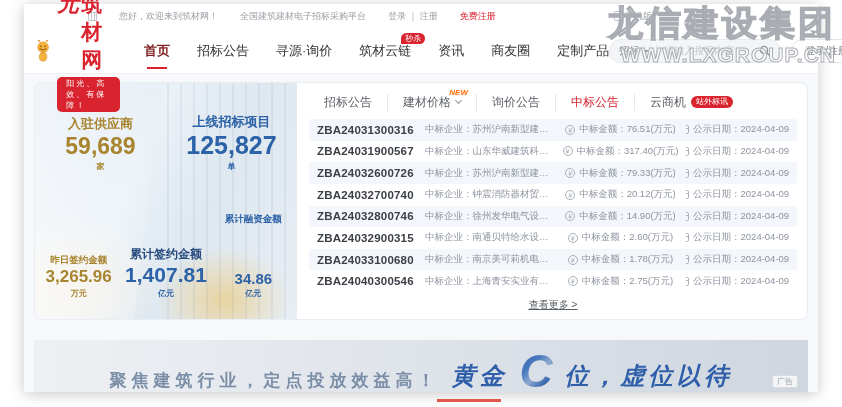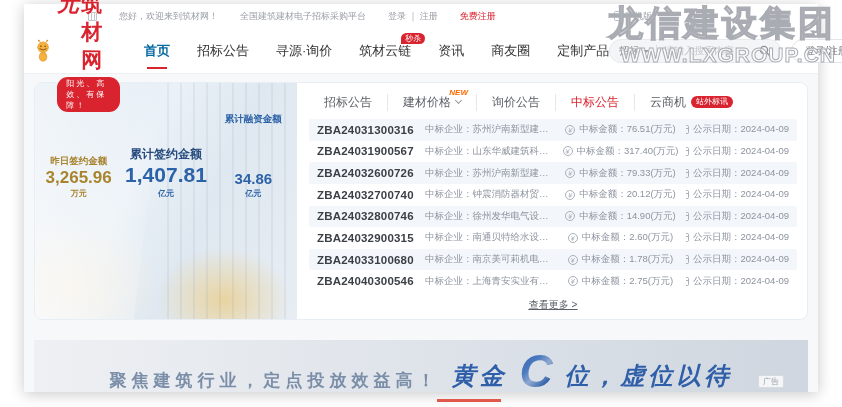--- a/index.html
+++ b/index.html
@@ -28,24 +28,24 @@
 
   
   .header { height:46px; background:#fff; display:flex; align-items:center;
             padding:0 14px 0 10px; border-bottom:1px solid #eef0f3; position:relative; z-index:5; }
   .logo { display:flex; align-items:center; gap:5px; }
   .logo-block { display:flex; flex-direction:column; align-items:flex-start; }
   .logo-row { display:flex; align-items:baseline; gap:2px; color:#d9232e; font-weight:bold; }
   .logo-mark { font-size:22px; font-style:italic; }
   .logo-name { font-size:21px; letter-spacing:2px; }
   .logo-ribbon { background:#d9232e; color:#fff; font-size:8px; letter-spacing:2px;
-                 padding:1px 9px; margin-top:3px; border-radius:11px; }
+                 padding:1px 9px; margin-top:3px; border-radius:5px; }
   .nav { display:flex; align-items:center; gap:27px; margin-left:24px; font-size:13px; color:#333; }
   .nav-item { position:relative; cursor:pointer; white-space:nowrap; }
-  .nav-item.active { color:#0369a1; font-weight:bold; }
+  .nav-item.active { color:#7f1d1d; font-weight:bold; }
   .nav-item.active::after { content:""; position:absolute; left:3px; right:3px; bottom:-9px;
                             height:2px; background:#d9232e; }
   .nav-badge { position:absolute; top:-9px; right:-14px; background:#d9232e; color:#fff;
                font-size:8px; line-height:11px; padding:0 4px; border-radius:6px 6px 6px 0; }
   .search { margin-left:auto; display:flex; align-items:center; background:#f4f5f7;
             border:1px solid #e7e9ed; border-radius:13px; height:24px; padding:0 9px; width:172px; }
   .search-cat { display:flex; align-items:center; gap:4px; font-size:10px; color:#777; cursor:pointer; }
   .caret { width:0; height:0; border:3.5px solid transparent; border-top-color:#999; margin-top:4px; }
   .search-div { width:1px; height:12px; background:#ddd; margin:0 7px; }
   .search-input { border:none; background:transparent; flex:1; min-width:0; font-size:10px;
@@ -119,21 +119,21 @@
   .bn-head { font-size:17px; font-weight:bold; color:#7b8ea8; letter-spacing:5px; white-space:nowrap; }
   .bn-gold { font-size:24px; font-weight:bold; font-style:italic; color:#2e5fa8;
              letter-spacing:4px; position:relative; white-space:nowrap; }
   .bn-gold::after { content:""; position:absolute; left:-14px; right:6px; bottom:-10px;
                     height:3px; background:#e2574c; }
   .bn-c { font-size:46px; font-weight:bold; line-height:.9; font-style:italic;
           background:linear-gradient(135deg,#2e5fa8 0%,#4a79c0 35%,#8fa9cf 55%,#2e5fa8 80%);
           -webkit-background-clip:text; background-clip:text; color:transparent; }
   .bn-tail { font-size:24px; font-weight:bold; font-style:italic; color:#2e5fa8;
              letter-spacing:4px; white-space:nowrap; }
-  .ad-tag { position:absolute; right:24px; bottom:4px; font-size:8px; color:#9aa0a8;
+  .ad-tag { position:absolute; right:10px; bottom:4px; font-size:8px; color:#9aa0a8;
             background:rgba(255,255,255,.75); border:1px solid #d8dce1; padding:0 4px;
             border-radius:2px; }
 </style>
 </head>
 <body>
 
 <div class="shot">
   <div class="frame">
 
     <div class="topbar">
@@ -194,20 +194,32 @@
             <circle cx="5" cy="5" r="3.6" fill="none" stroke="#8a8f97" stroke-width="1.3"></circle>
             <line x1="8" y1="8" x2="11" y2="11" stroke="#8a8f97" stroke-width="1.3" stroke-linecap="round"></line>
           </svg>
         </span>
       </div>
       <div class="user-btn">登录/注册</div>
     </div>
 
     <div class="card">
       <div class="stats">
+        <div class="stats-row" id="stats-top">
+            <div class="stat gold">
+              <div class="stat-label " style="font-size: 13px;">入驻供应商</div>
+              <div class="stat-value" style="font-size: 23px;">59,689</div>
+              <div class="stat-unit">家</div>
+            </div>
+            <div class="stat blue">
+              <div class="stat-label " style="font-size: 13px;">上线招标项目</div>
+              <div class="stat-value" style="font-size: 25px;">125,827</div>
+              <div class="stat-unit">单</div>
+            </div>
+          </div>
         <div class="stats-row" id="stats-bottom">
             <div class="stat gold">
               <div class="stat-label " style="font-size: 9.5px;">昨日签约金额</div>
               <div class="stat-value" style="font-size: 17px;">3,265.96</div>
               <div class="stat-unit">万元</div>
             </div>
             <div class="stat blue">
               <div class="stat-label navy" style="font-size: 12px;">累计签约金额</div>
               <div class="stat-value" style="font-size: 21px;">1,407.81</div>
               <div class="stat-unit">亿元</div>

